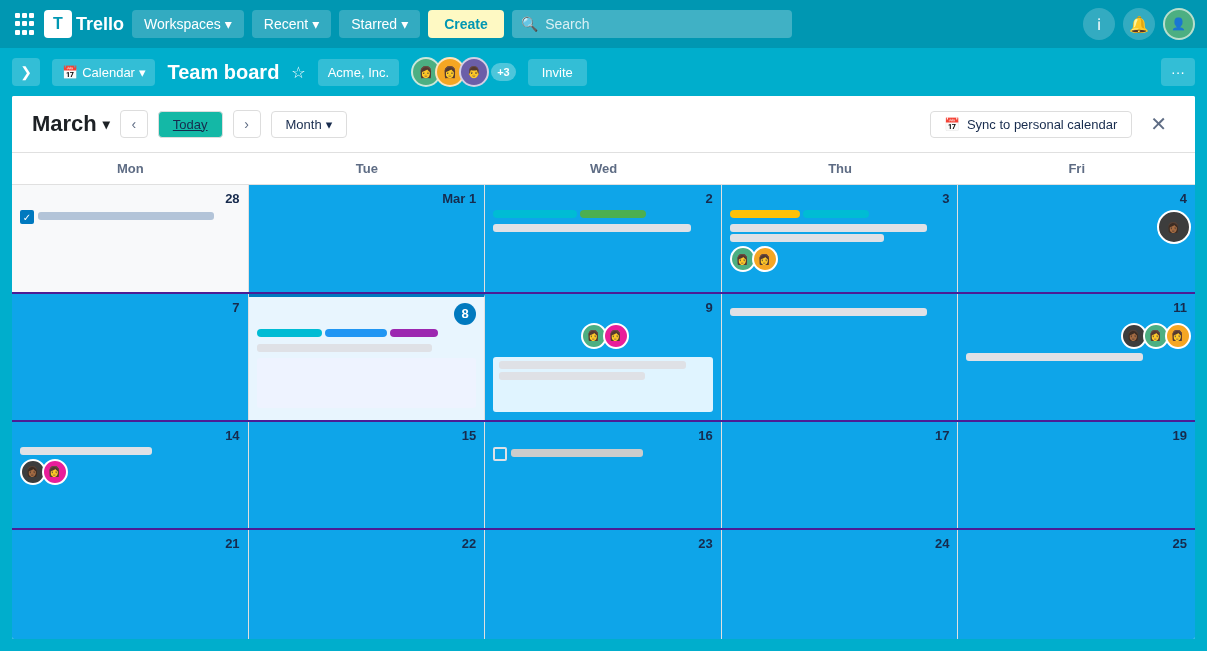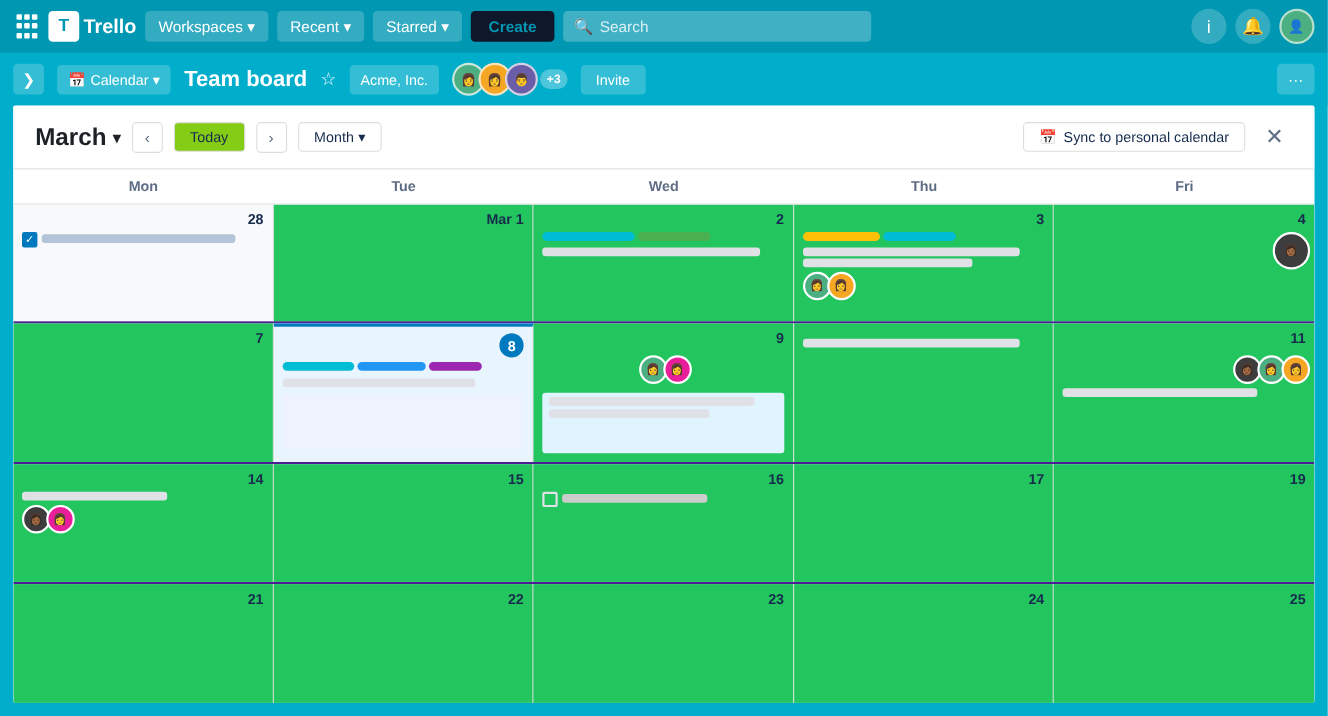--- a/index.html
+++ b/index.html
@@ -13,21 +13,21 @@
       height: 48px;
       padding: 0 12px;
       gap: 8px;
     }
     .grid-icon { width: 24px; height: 24px; display: flex; flex-wrap: wrap; gap: 2px; align-items: center; justify-content: center; flex-shrink: 0; }
     .grid-dot { width: 5px; height: 5px; background: white; border-radius: 1px; }
     .trello-logo { display: flex; align-items: center; gap: 4px; color: white; font-weight: 700; font-size: 18px; }
     .trello-icon { width: 28px; height: 28px; background: white; border-radius: 4px; display: flex; align-items: center; justify-content: center; }
     .trello-icon-inner { font-size: 16px; color: #0097B2; font-weight: 900; }
     .nav-btn { background: rgba(255,255,255,0.2); border: none; color: white; padding: 6px 12px; border-radius: 4px; cursor: pointer; font-size: 14px; display: flex; align-items: center; gap: 4px; }
-    .create-btn { background: #0f172a; border: none; color: #0097B2; padding: 6px 16px; border-radius: 4px; cursor: pointer; font-size: 14px; font-weight: 600; }
+    .create-btn { background: #fef9c3; border: none; color: #0097B2; padding: 6px 16px; border-radius: 4px; cursor: pointer; font-size: 14px; font-weight: 600; }
     .search-bar { flex: 1; max-width: 280px; display: flex; align-items: center; background: rgba(255,255,255,0.25); border-radius: 4px; padding: 6px 10px; gap: 6px; }
     .search-bar input { background: transparent; border: none; color: white; font-size: 14px; outline: none; width: 100%; }
     .search-bar input::placeholder { color: rgba(255,255,255,0.8); }
     .nav-right { display: flex; align-items: center; gap: 8px; margin-left: auto; }
     .nav-icon-btn { background: rgba(255,255,255,0.2); border: none; color: white; width: 32px; height: 32px; border-radius: 50%; cursor: pointer; display: flex; align-items: center; justify-content: center; font-size: 16px; }
     .avatar-circle { width: 32px; height: 32px; border-radius: 50%; border: 2px solid rgba(255,255,255,0.6); overflow: hidden; background: #5BA4CF; display: flex; align-items: center; justify-content: center; color: white; font-size: 12px; font-weight: bold; }
 
     
     .subnav {
       background: #00AECC;
@@ -64,32 +64,32 @@
     .cal-header {
       display: flex;
       align-items: center;
       padding: 12px 20px;
       background: white;
       border-bottom: 1px solid #e0e0e0;
       gap: 10px;
     }
     .month-title { font-size: 22px; font-weight: 700; color: #1d2125; display: flex; align-items: center; gap: 6px; }
     .nav-arrow { background: none; border: 1px solid #ddd; color: #5e6c84; width: 28px; height: 28px; border-radius: 4px; cursor: pointer; display: flex; align-items: center; justify-content: center; font-size: 14px; }
-    .today-btn { background: #84cc16; border: 1px solid #ddd; color: #172b4d; padding: 5px 14px; border-radius: 4px; cursor: pointer; font-size: 13px; font-weight: 500; }
+    .today-btn { background: #14b8a6; border: 1px solid #ddd; color: #172b4d; padding: 5px 14px; border-radius: 4px; cursor: pointer; font-size: 13px; font-weight: 500; text-decoration: underline; }
     .month-view-btn { background: white; border: 1px solid #ddd; color: #172b4d; padding: 5px 14px; border-radius: 4px; cursor: pointer; font-size: 13px; font-weight: 500; display: flex; align-items: center; gap: 4px; }
     .sync-btn { margin-left: auto; background: white; border: 1px solid #ddd; color: #172b4d; padding: 5px 14px; border-radius: 4px; cursor: pointer; font-size: 13px; display: flex; align-items: center; gap: 6px; }
     .close-btn { background: none; border: none; color: #5e6c84; cursor: pointer; font-size: 20px; padding: 4px 8px; }
 
     
     .cal-grid { flex: 1; display: flex; flex-direction: column; overflow: hidden; }
     .cal-weekdays { display: grid; grid-template-columns: repeat(5, 1fr); background: white; border-bottom: 1px solid #e0e0e0; }
     .cal-weekday { text-align: center; padding: 8px 0; font-size: 13px; font-weight: 600; color: #5e6c84; }
     .cal-body { flex: 1; display: grid; grid-template-rows: repeat(4, 1fr); overflow: hidden; }
     .cal-week { display: grid; grid-template-columns: repeat(5, 1fr); border-bottom: 2px solid #4c1d95; }
-    .cal-day { border-right: 1px solid #e0e0e0; padding: 6px 8px; background: #22c55e; position: relative; overflow: hidden; }
+    .cal-day { border-right: 1px solid #e0e0e0; padding: 6px 8px; background: #0ea5e9; position: relative; overflow: hidden; }
     .cal-day:last-child { border-right: none; }
     .cal-day.today { background: #E8F5FE; }
     .cal-day.other-month { background: #f8f9fa; }
     .day-number { font-size: 13px; font-weight: 600; color: #172b4d; text-align: right; margin-bottom: 4px; }
     .cal-bar { height: 8px; border-radius: 4px; margin-bottom: 3px; }
     .cal-text-line { height: 8px; border-radius: 3px; background: #dfe1e6; margin-bottom: 2px; }
     .cal-avatars { display: flex; margin-top: 4px; }
     .cal-avatar { width: 26px; height: 26px; border-radius: 50%; border: 2px solid white; margin-right: -4px; overflow: hidden; background: #5BA4CF; display: flex; align-items: center; justify-content: center; font-size: 10px; }
     .checkbox-item { display: flex; align-items: center; gap: 4px; margin-bottom: 2px; }
     .checkbox-sq { width: 14px; height: 14px; background: #0079BF; border-radius: 2px; display: flex; align-items: center; justify-content: center; color: white; font-size: 10px; flex-shrink: 0; }

